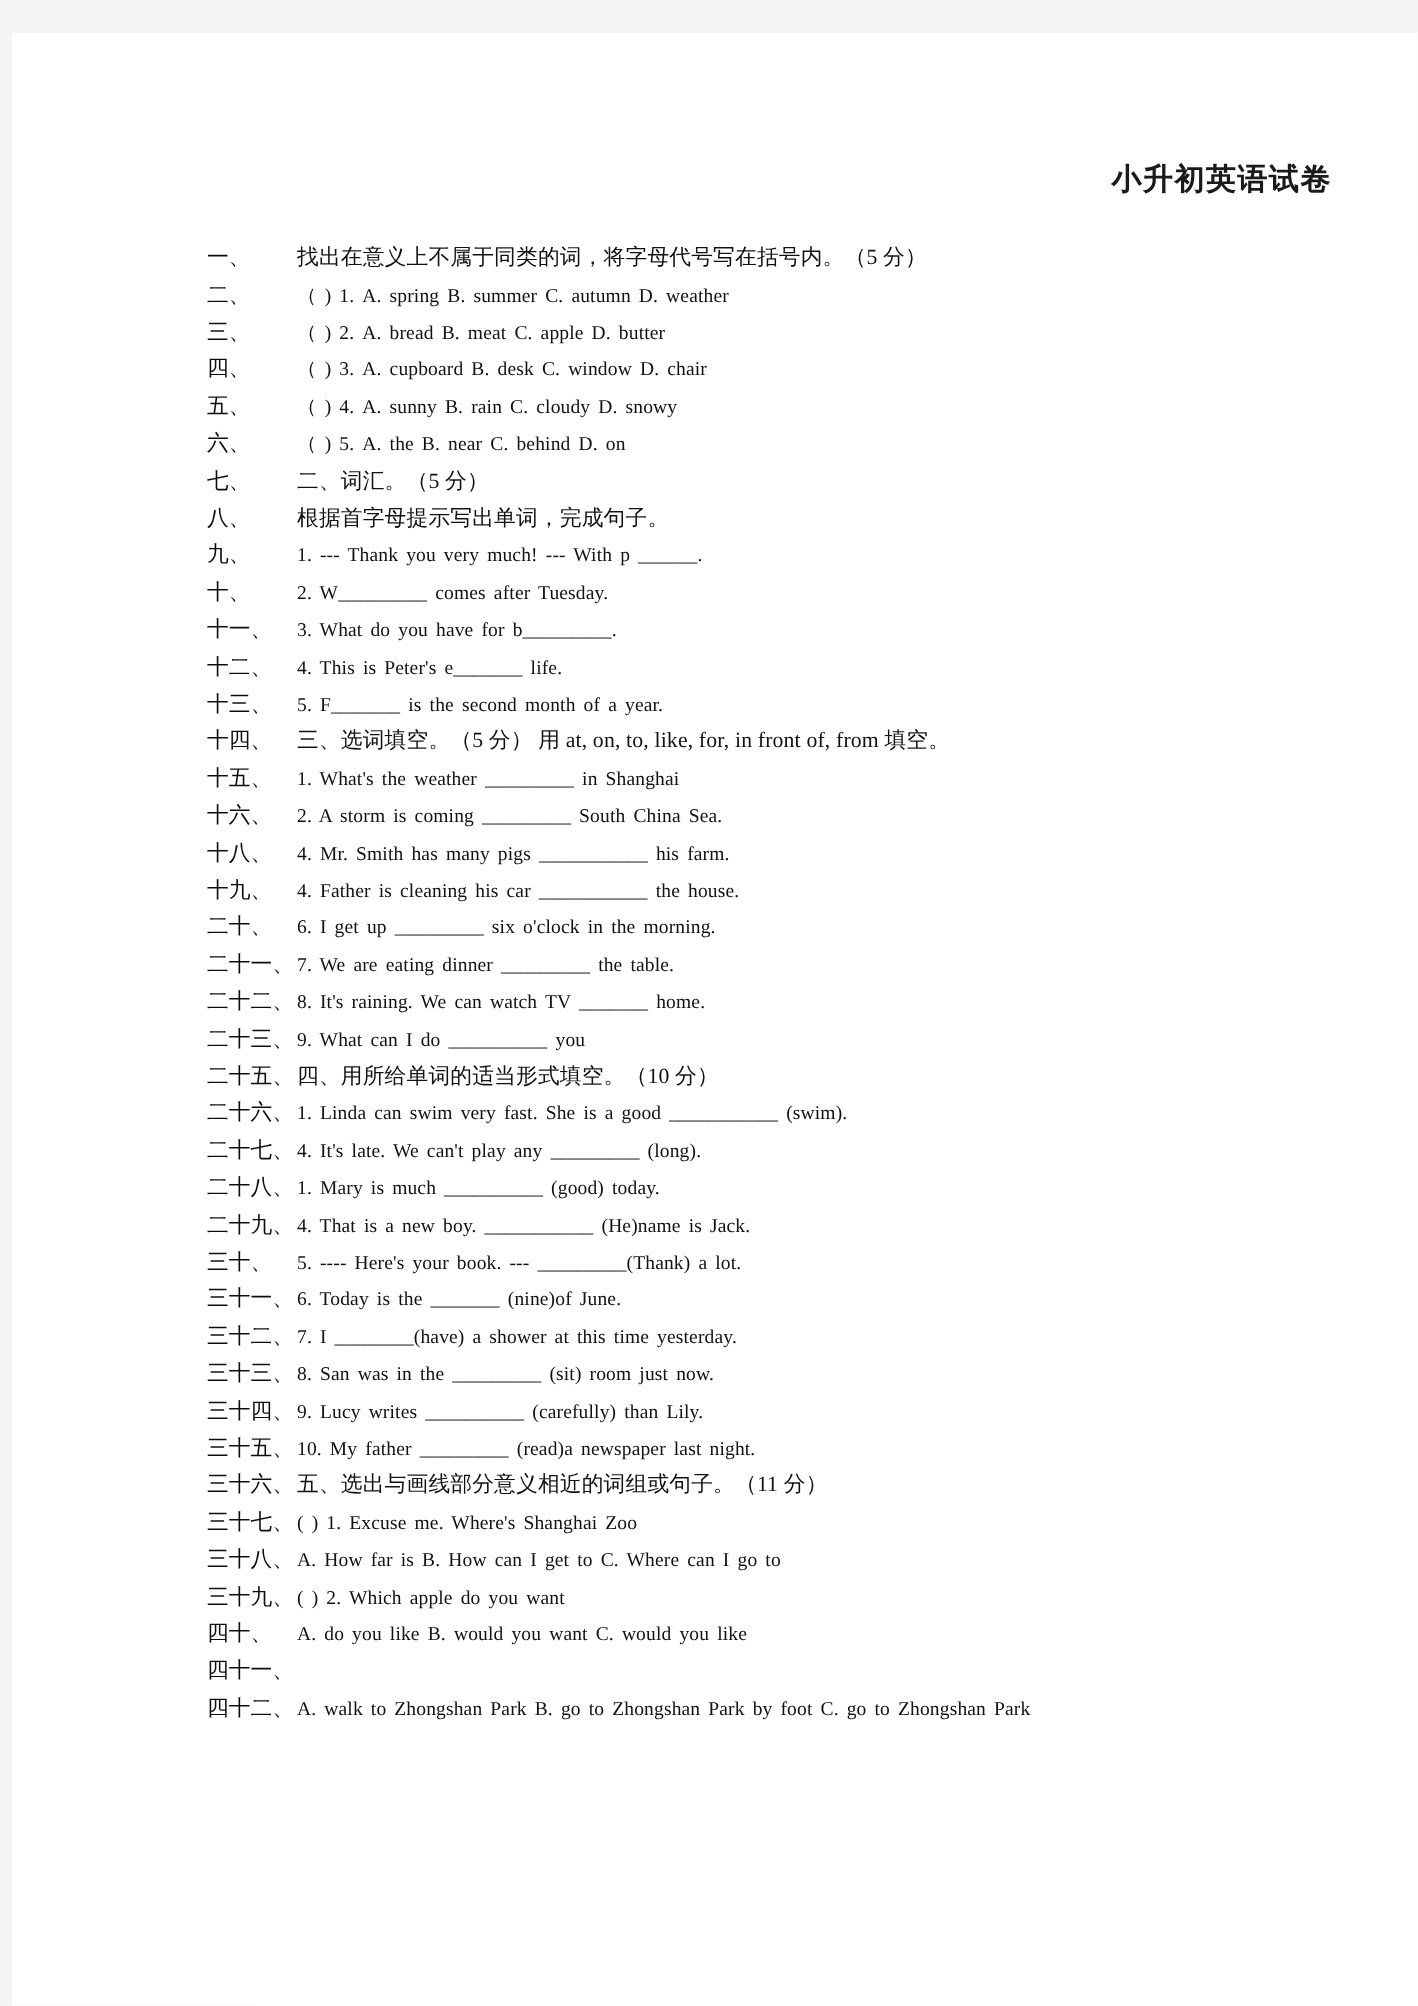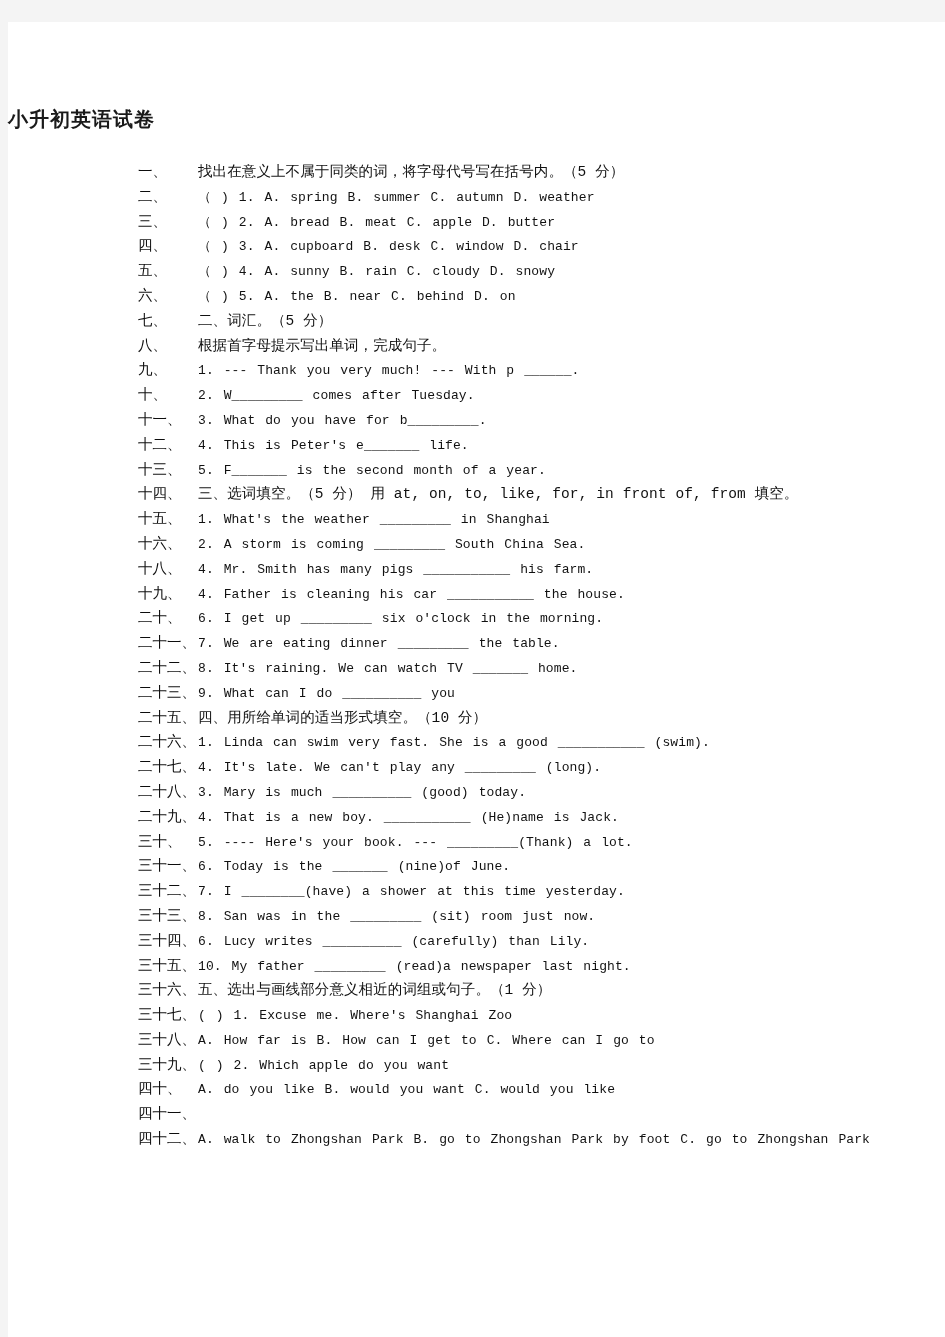--- a/index.html
+++ b/index.html
@@ -20,21 +20,21 @@
     width: 937px;
     height: 1315px;
     background: #ffffff;
     box-sizing: border-box;
   }
   #doc-title {
     position: absolute;
     left: 0;
     top: 84px;
     width: 880px;
-    text-align: left;
+    text-align: right;
     font-family: "Liberation Serif", "DejaVu Serif", serif;
     font-size: 20px;
     font-weight: 700;
     color: #1a1a1a;
     letter-spacing: 1px;
   }
   #lines {
     position: absolute;
     left: 130px;
     top: 140px;
@@ -49,21 +49,21 @@
   }
   .ln-marker {
     font-family: "Liberation Sans", "DejaVu Sans", sans-serif;
     font-size: 14.5px;
     color: #0d0d0d;
     flex: 0 0 auto;
     min-width: 60px;
     letter-spacing: 0px;
   }
   .ln-body {
-    font-family: Liberation Mono, monospace;
+    font-family: Liberation Serif, serif;
     font-size: 13px;
     color: #111111;
     flex: 0 0 auto;
     letter-spacing: 0.1px;
   }
   
   .doc-line.heading .ln-body {
     font-size: 14.5px;
   }
   .doc-line.heading .ln-marker {
@@ -176,21 +176,21 @@
       <div class="doc-line">
         <span class="ln-marker">二十六、</span>
         <span class="ln-body spaced">1. Linda can swim very fast. She is a good ___________ (swim).</span>
       </div>
       <div class="doc-line">
         <span class="ln-marker">二十七、</span>
         <span class="ln-body spaced">4. It's late. We can't play any _________ (long).</span>
       </div>
       <div class="doc-line">
         <span class="ln-marker">二十八、</span>
-        <span class="ln-body spaced">3. Mary is much __________ (good) today.</span>
+        <span class="ln-body spaced">1. Mary is much __________ (good) today.</span>
       </div>
       <div class="doc-line">
         <span class="ln-marker">二十九、</span>
         <span class="ln-body spaced">4. That is a new boy. ___________ (He)name is Jack.</span>
       </div>
       <div class="doc-line">
         <span class="ln-marker">三十、</span>
         <span class="ln-body spaced">5. ---- Here's your book. --- _________(Thank) a lot.</span>
       </div>
       <div class="doc-line">
@@ -200,29 +200,29 @@
       <div class="doc-line">
         <span class="ln-marker">三十二、</span>
         <span class="ln-body spaced">7. I ________(have) a shower at this time yesterday.</span>
       </div>
       <div class="doc-line">
         <span class="ln-marker">三十三、</span>
         <span class="ln-body spaced">8. San was in the _________ (sit) room just now.</span>
       </div>
       <div class="doc-line">
         <span class="ln-marker">三十四、</span>
-        <span class="ln-body spaced">6. Lucy writes __________ (carefully) than Lily.</span>
+        <span class="ln-body spaced">9. Lucy writes __________ (carefully) than Lily.</span>
       </div>
       <div class="doc-line">
         <span class="ln-marker">三十五、</span>
         <span class="ln-body spaced">10. My father _________ (read)a newspaper last night.</span>
       </div>
       <div class="doc-line heading">
         <span class="ln-marker">三十六、</span>
-        <span class="ln-body">五、选出与画线部分意义相近的词组或句子。（1 分）</span>
+        <span class="ln-body">五、选出与画线部分意义相近的词组或句子。（11 分）</span>
       </div>
       <div class="doc-line">
         <span class="ln-marker">三十七、</span>
         <span class="ln-body spaced">( ) 1. Excuse me. Where's Shanghai Zoo</span>
       </div>
       <div class="doc-line">
         <span class="ln-marker">三十八、</span>
         <span class="ln-body spaced">A. How far is B. How can I get to C. Where can I go to</span>
       </div>
       <div class="doc-line">

